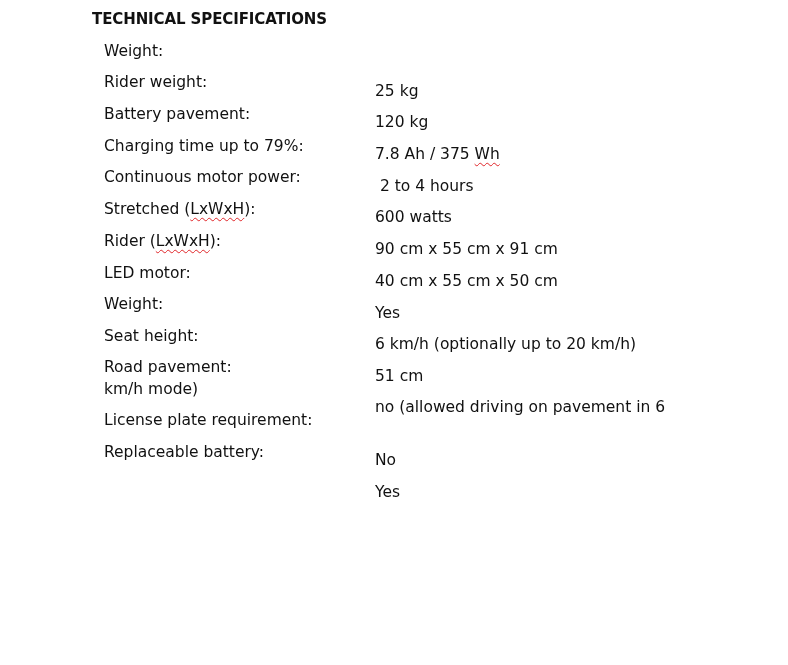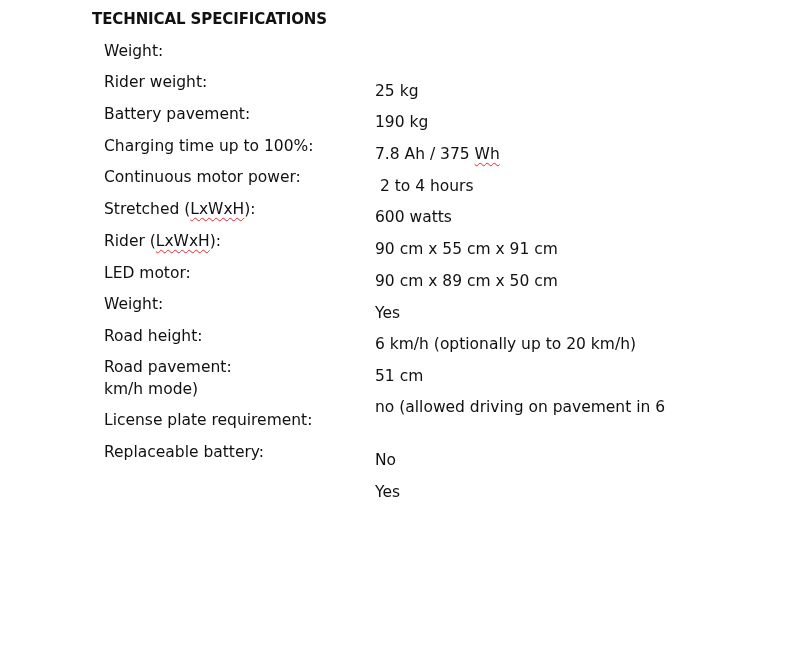--- a/index.html
+++ b/index.html
@@ -29,60 +29,60 @@
 <div class="doc">
   <div class="title">TECHNICAL SPECIFICATIONS</div>
 
   <div class="row" style="top:40px">
     <span class="label">Weight:</span>
     <span class="value">25 kg</span>
   </div>
 
   <div class="row" style="top:71px">
     <span class="label">Rider weight:</span>
-    <span class="value">190 kg</span>
+    <span class="value">120 kg</span>
   </div>
 
   <div class="row" style="top:103px">
     <span class="label">Battery pavement:</span>
     <span class="value"><span>7.8 Ah / 375 </span><span class="spell">Wh</span></span>
   </div>
 
   <div class="row" style="top:135px">
-    <span class="label">Charging time up to 100%:</span>
+    <span class="label">Charging time up to 79%:</span>
     <span class="value">&nbsp;2 to 4 hours</span>
   </div>
 
   <div class="row" style="top:166px">
     <span class="label">Continuous motor power:</span>
     <span class="value">600 watts</span>
   </div>
 
   <div class="row" style="top:198px">
     <span class="label"><span>Stretched (</span><span class="spell">LxWxH</span><span>):</span></span>
     <span class="value">90 cm x 55 cm x 91 cm</span>
   </div>
 
   <div class="row" style="top:230px">
     <span class="label"><span>Rider (</span><span class="spell">LxWxH</span><span>):</span></span>
-    <span class="value">90 cm x 89 cm x 50 cm</span>
+    <span class="value">40 cm x 55 cm x 50 cm</span>
   </div>
 
   <div class="row" style="top:262px">
     <span class="label">LED motor:</span>
     <span class="value">Yes</span>
   </div>
 
   <div class="row" style="top:293px">
     <span class="label">Weight:</span>
     <span class="value">6 km/h (optionally up to 20 km/h)</span>
   </div>
 
   <div class="row" style="top:325px">
-    <span class="label">Road height:</span>
+    <span class="label">Seat height:</span>
     <span class="value">51 cm</span>
   </div>
 
   <div class="row" style="top:356px">
     <span class="label">Road pavement:</span>
     <span class="value">no (allowed driving on pavement in 6</span>
   </div>
   <div class="row" style="top:378px">
     <span class="label">km/h mode)</span>
   </div>

